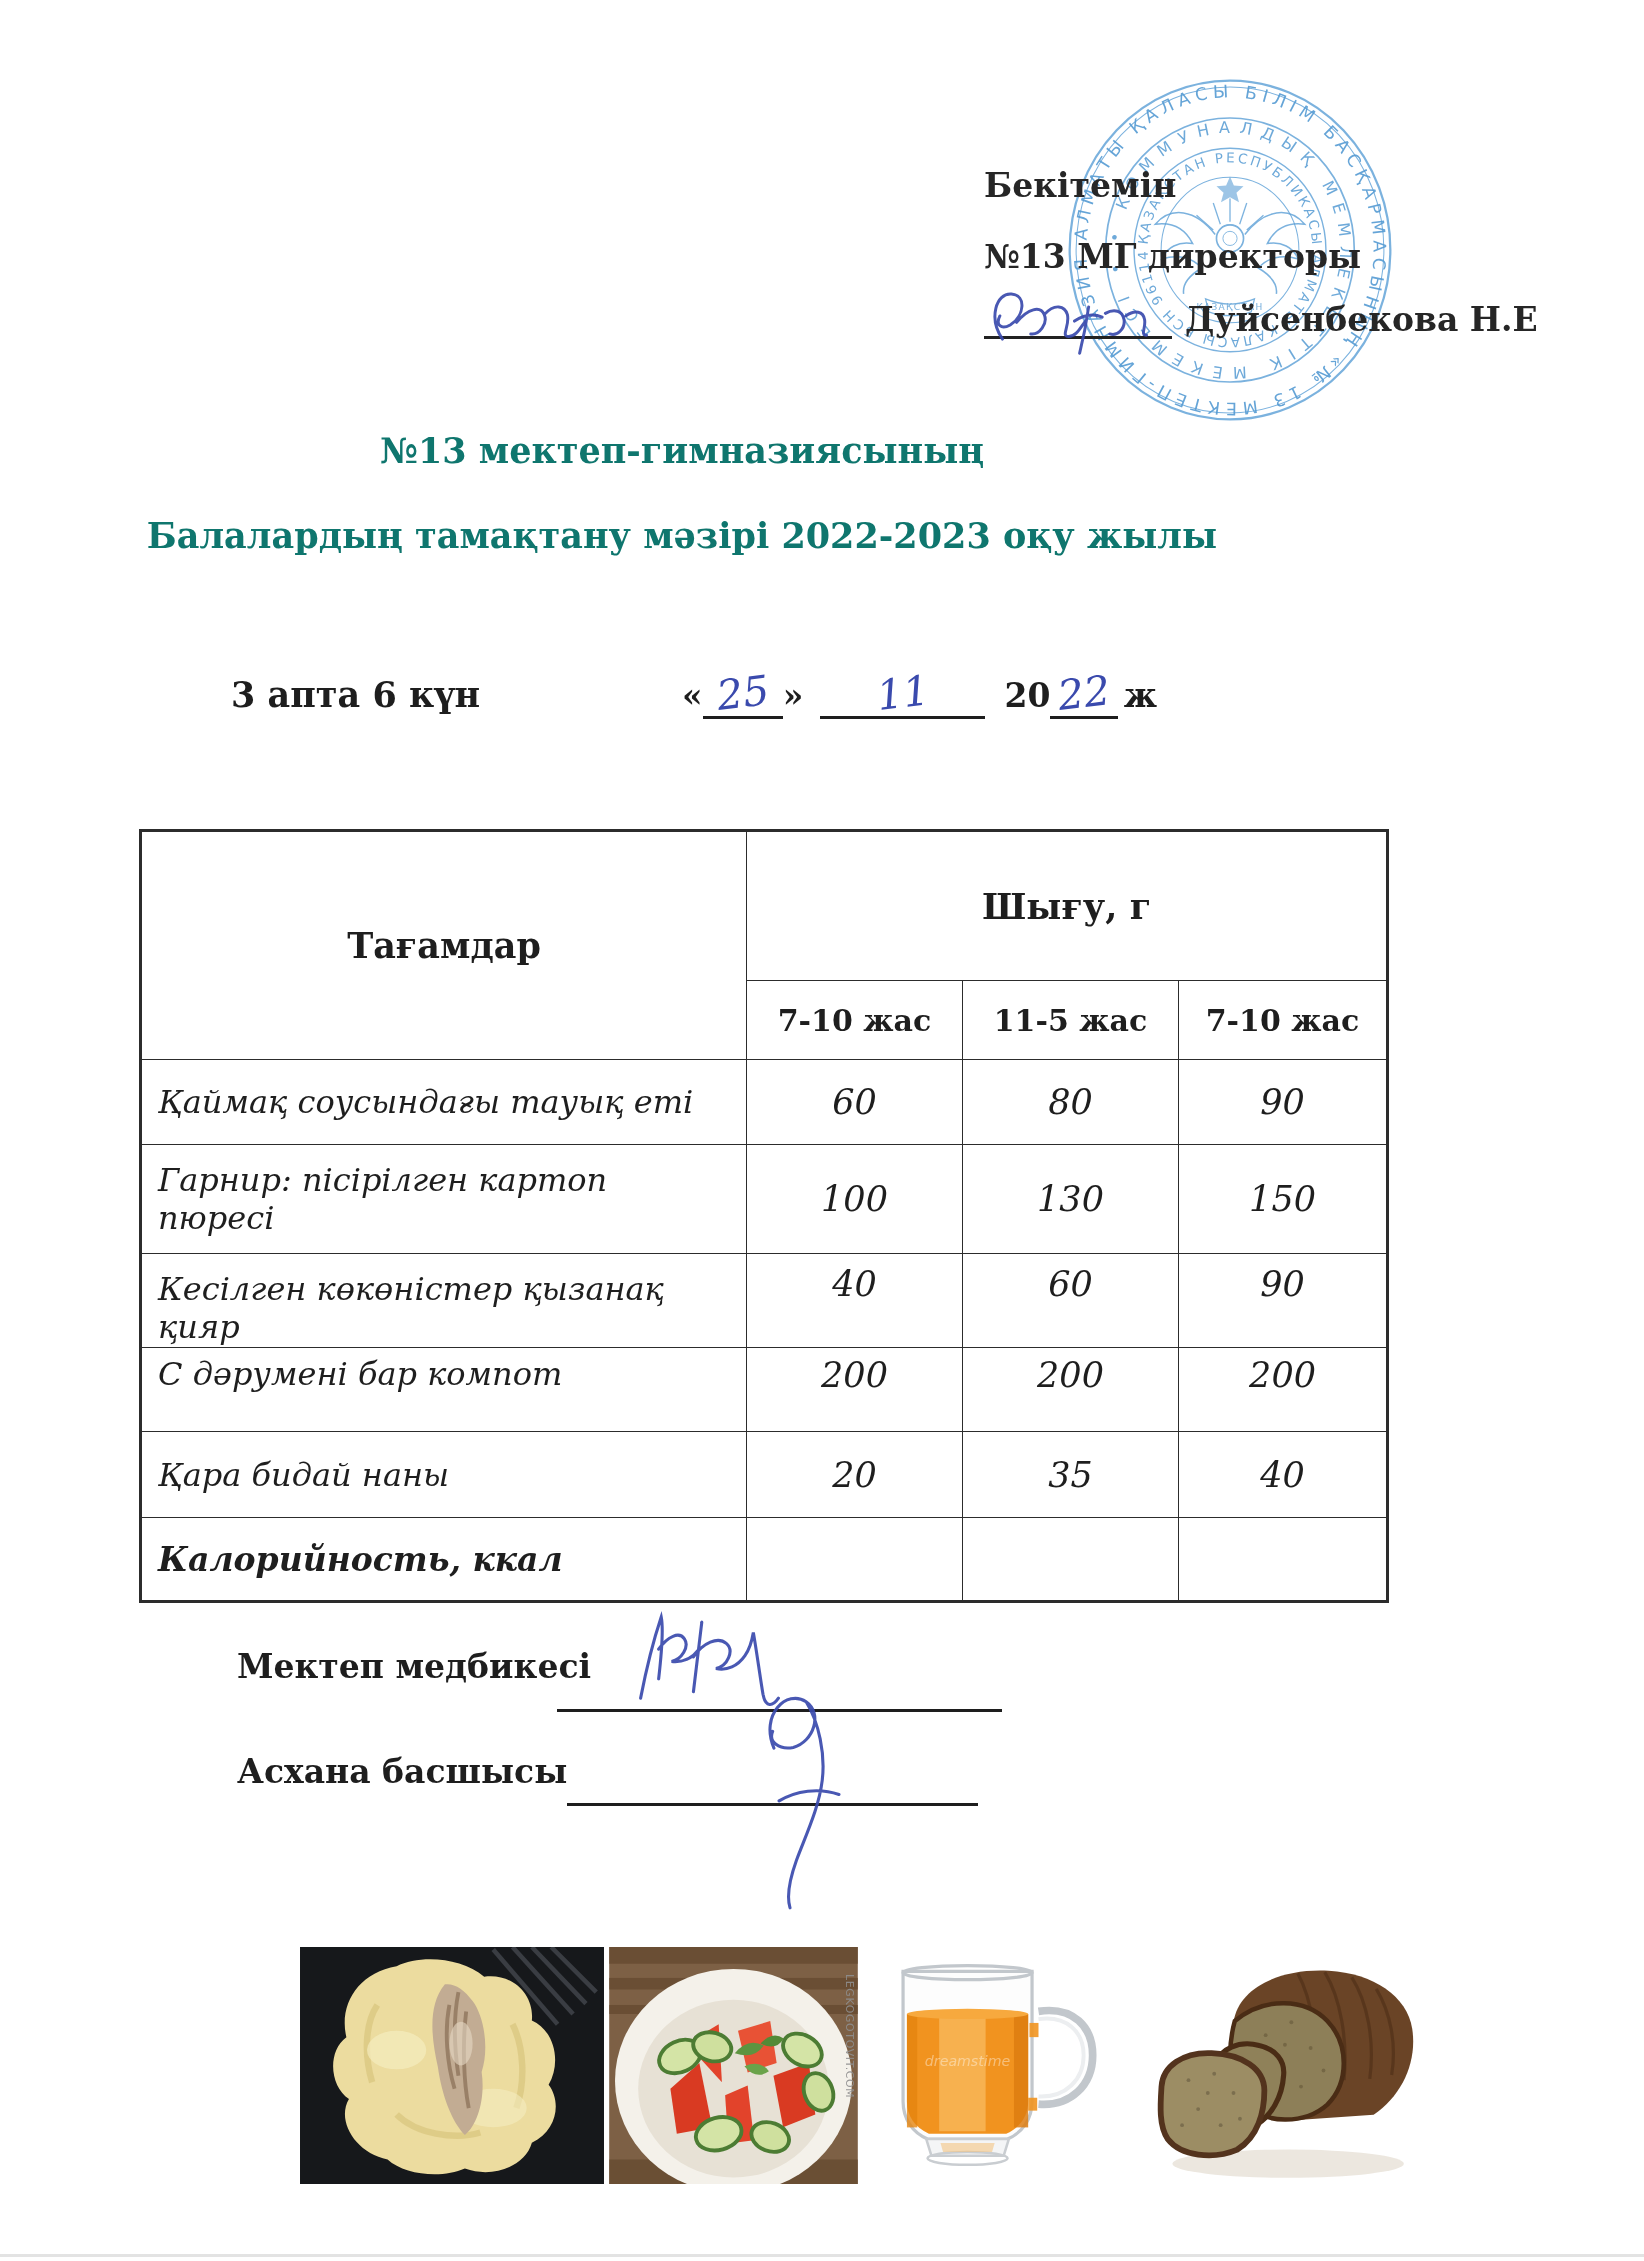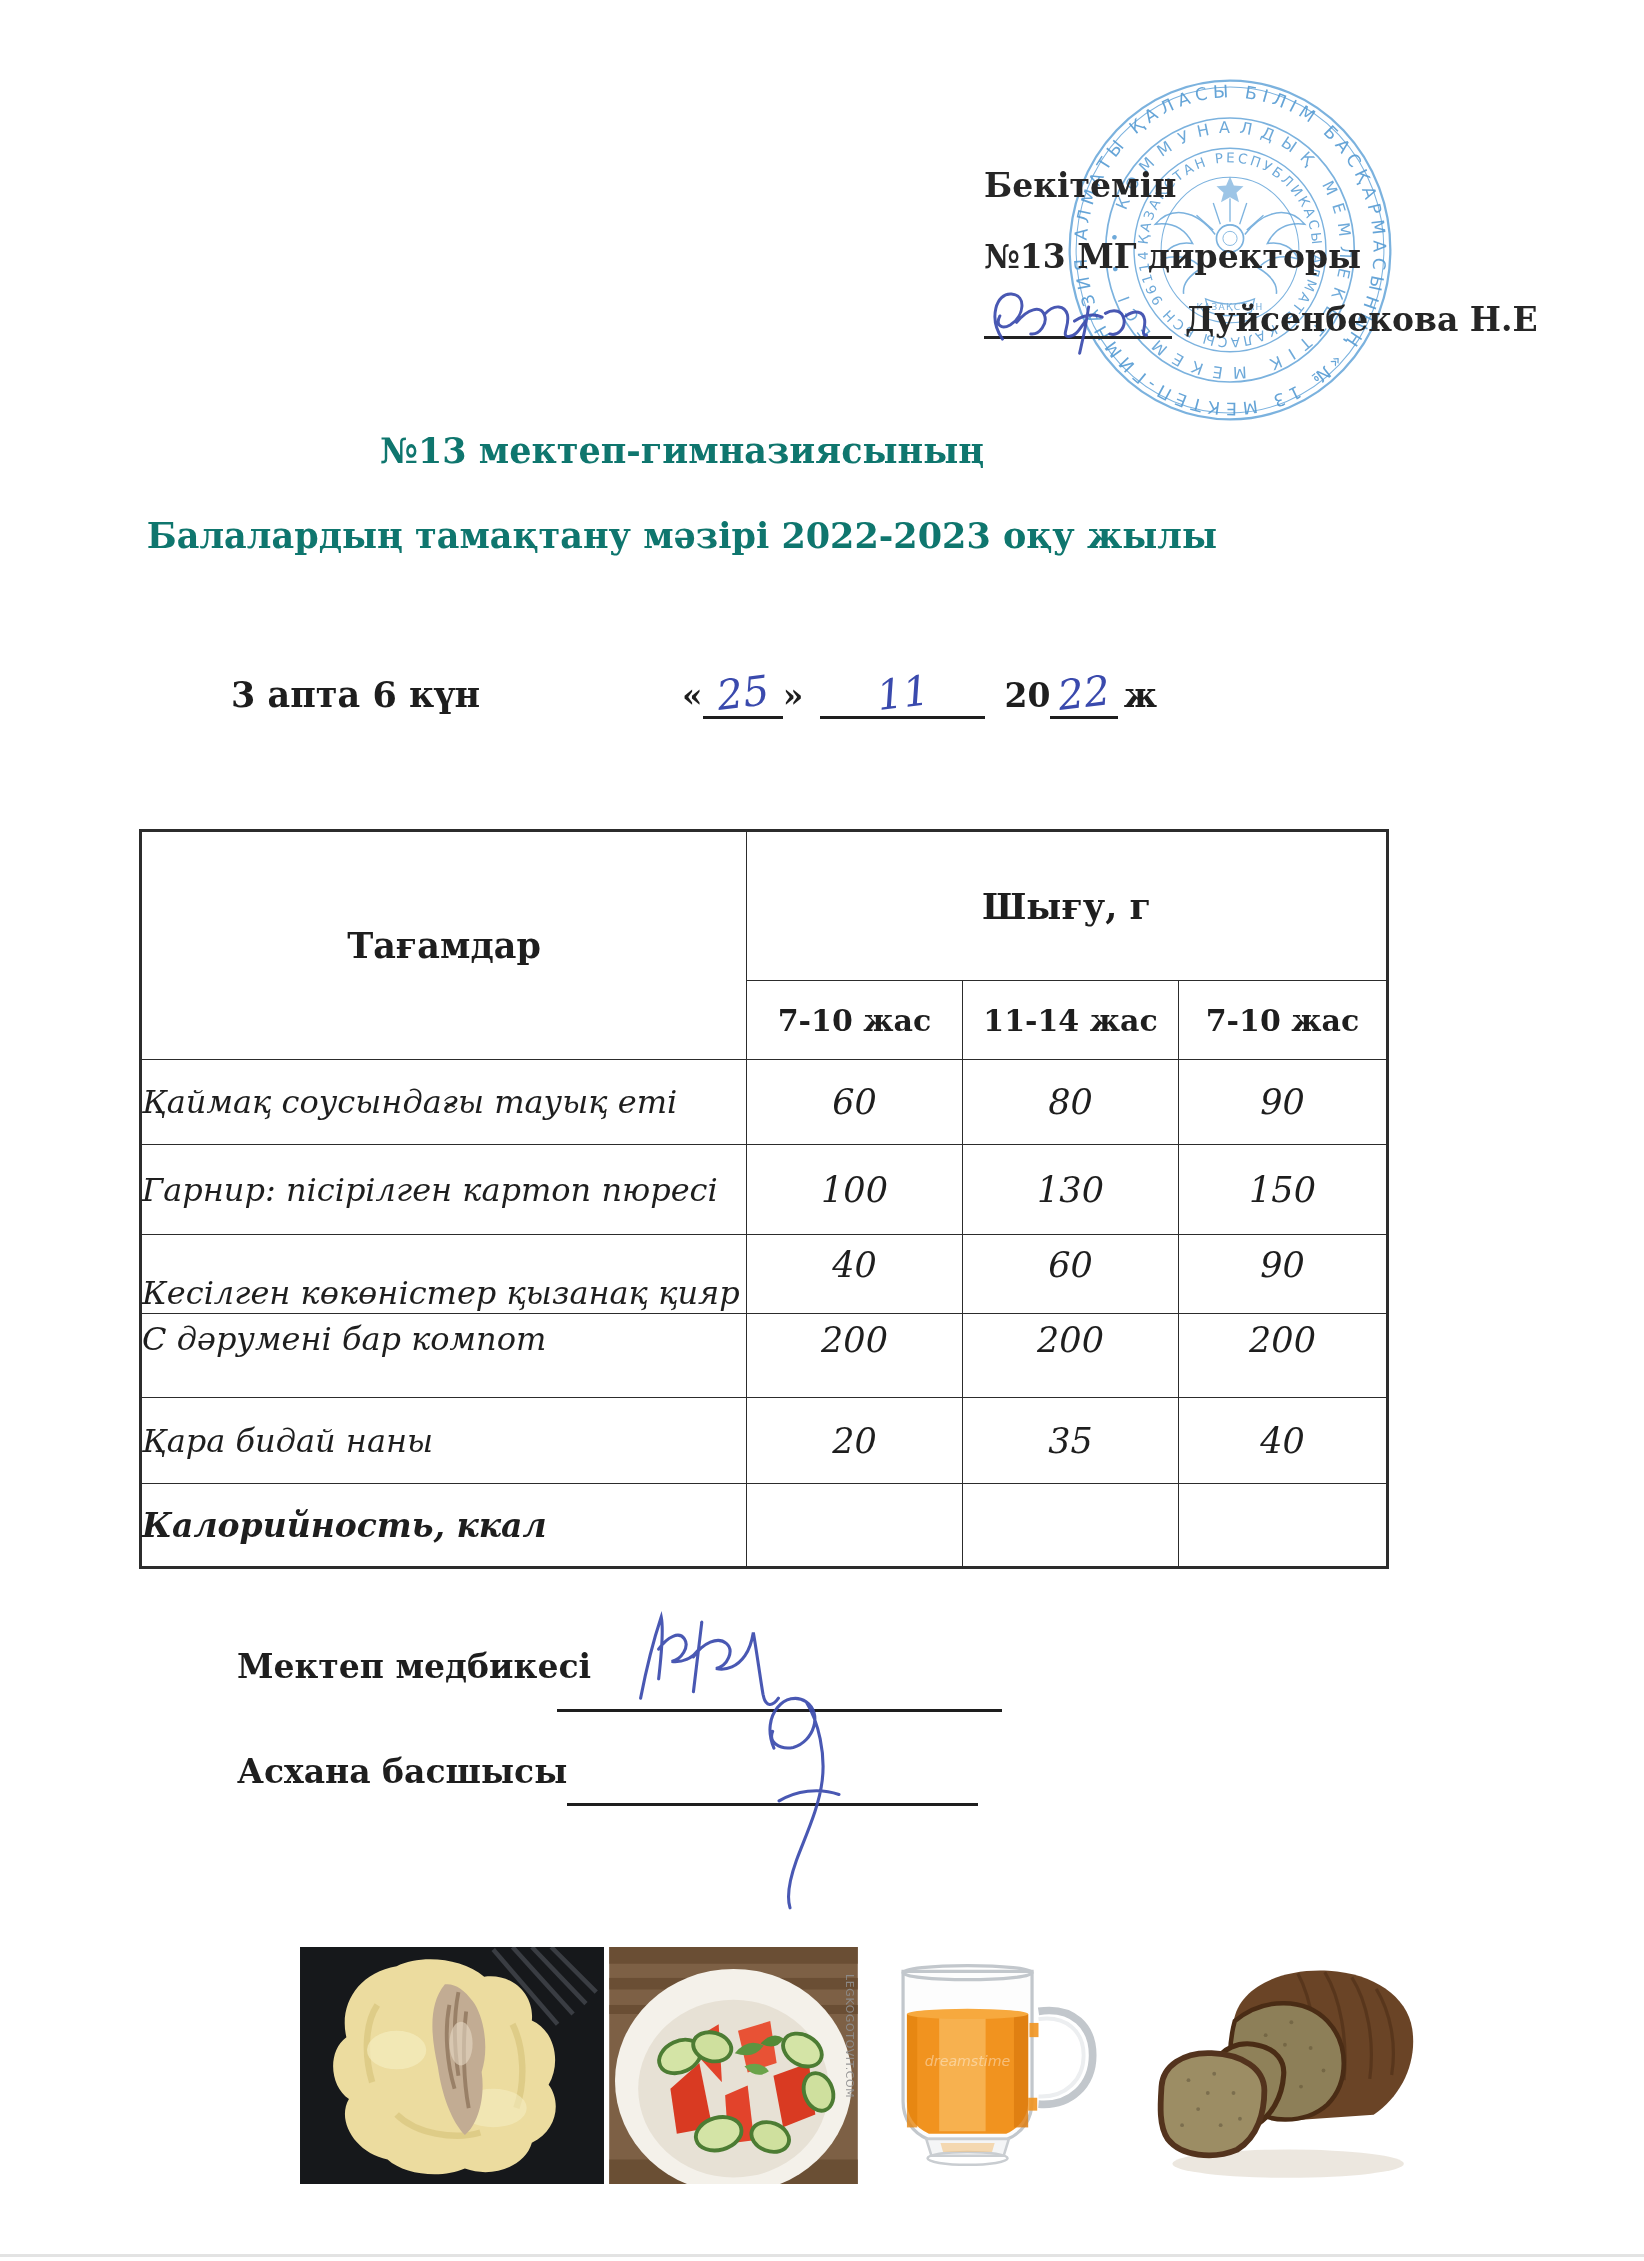--- a/index.html
+++ b/index.html
@@ -15,21 +15,21 @@
   
   .week{font-size:35px;font-weight:bold;}
   .dateline{display:flex;align-items:flex-end;font-size:33px;font-weight:bold;}
   .dl-txt{line-height:46px;}
   .u{display:inline-block;border-bottom:3.9px solid #1e1e1e;height:46px;text-align:center;}
   .hand{font-family:"DejaVu Serif",serif;font-style:italic;font-weight:normal;color:#3a4aad;
         font-size:41px;display:inline-block;transform:rotate(-7deg);line-height:39px;position:relative;top:3.9px;}
   .sp{display:inline-block;}
   
   table.menu{border-collapse:collapse;table-layout:fixed;width:1247px;border:3.9px solid #2c2c2c;}
-  table.menu th,table.menu td{border:1.9px solid #2c2c2c;padding:0;margin-left:40px;}
+  table.menu th,table.menu td{border:1.9px solid #2c2c2c;padding:16px;margin-left:40px;}
   th.tag{font-size:35px;font-weight:bold;text-align:center;vertical-align:middle;}
   th.shygu{font-size:35px;font-weight:bold;text-align:center;vertical-align:middle;}
   th.age{font-size:30px;font-weight:bold;text-align:center;vertical-align:middle;}
   td.dish{font-size:32px;font-style:italic;text-align:left;padding-left:18px;vertical-align:middle;}
   td.val{font-size:35px;font-style:italic;text-align:center;vertical-align:middle;}
   tr.r3 td.dish{vertical-align:bottom;padding-bottom:1.3px;}
   tr.r3 td.val{vertical-align:top;padding-top:10.3px;}
   tr.r4 td.dish{vertical-align:top;padding-top:6.4px;}
   tr.r4 td.val{vertical-align:top;padding-top:6.4px;}
   td.kcal{font-size:33px;font-style:italic;font-weight:bold;}
@@ -121,21 +121,21 @@
           <col style="width:216px">
           <col style="width:209px">
         </colgroup>
       <tbody>
           <tr style="height:150px;">
         <th class="tag" rowspan="2">Тағамдар</th>
         <th class="shygu" colspan="3">Шығу, г</th>
       </tr>
       <tr style="height:79px;">
         <th class="age">7-10 жас</th>
-        <th class="age">11-14 жас</th>
+        <th class="age">11-5 жас</th>
         <th class="age">7-10 жас</th>
       </tr>
       <tr style="height:85px;">
         <td class="dish">Қаймақ соусындағы тауық еті</td>
         <td class="val">60</td>
         <td class="val">80</td>
         <td class="val">90</td>
       </tr>
       <tr style="height:90px;">
         <td class="dish">Гарнир: пісірілген картоп пюресі</td>

